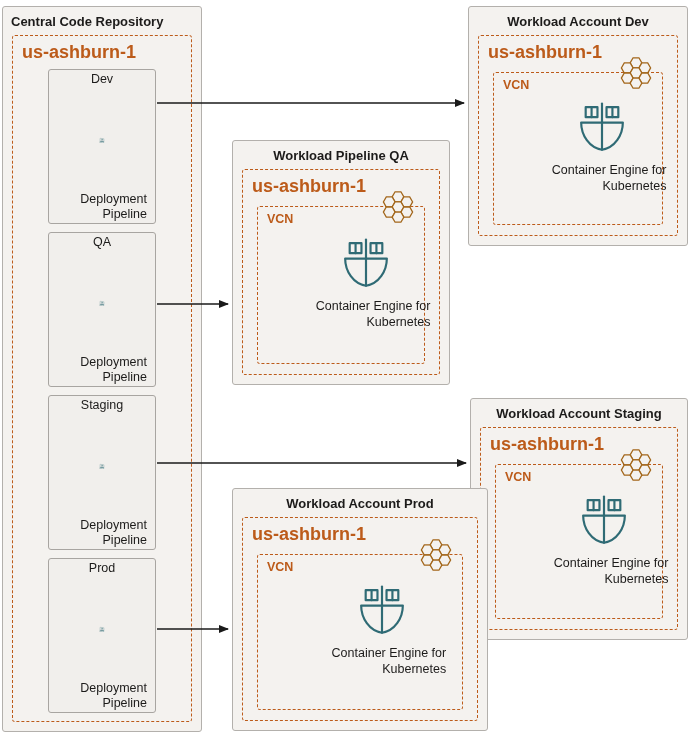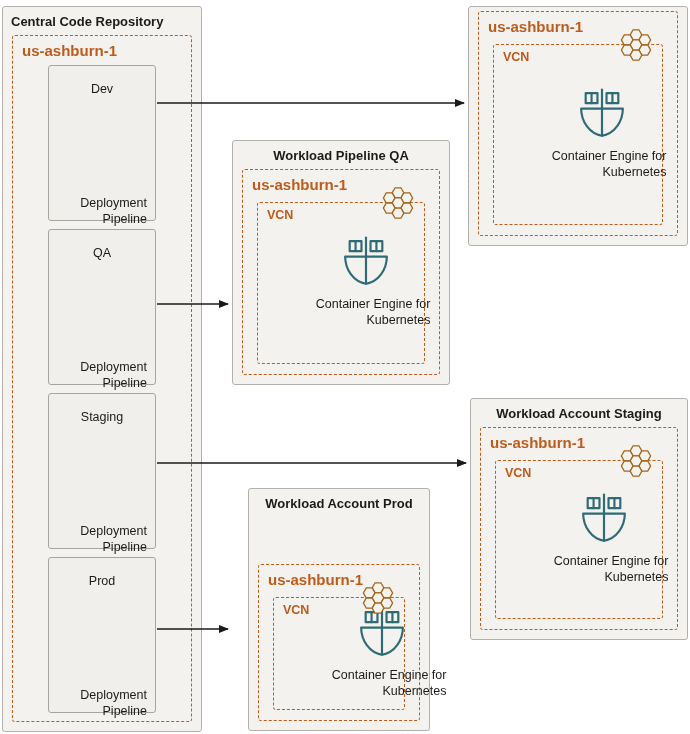--- a/index.html
+++ b/index.html
@@ -36,21 +36,21 @@
     border-radius: 3px;
     margin: 4px 9px 9px 9px;
     flex: 1;
     min-height: 0;
     display: flex;
     flex-direction: column;
   }
   .region-label {
     color: #bc5b1a;
     font-weight: bold;
-    font-size: 15px;
+    font-size: 18px;
     padding: 6px 9px 2px 9px;
   }
   .stack {
     flex: 1;
     min-height: 0;
     display: flex;
     flex-direction: column;
     align-items: center;
     gap: 8px;
     padding: 4px 0 8px 0;
@@ -58,21 +58,21 @@
   .pbox {
     width: 108px;
     flex: 1;
     min-height: 0;
     background: #f1efec;
     border: 1px solid #a8a5a1;
     border-radius: 3px;
     display: flex;
     flex-direction: column;
     align-items: center;
-    padding-top: 16px;
+    padding-top: 2px;
     gap: 48px;
   }
   .pbox-name { font-size: 12.5px; }
   .pbox .icon-lg { margin: 3px 0 1px 0; }
   .caption {
     font-size: 12.5px;
     line-height: 1.25;
     text-align: right;
   }
   .pbox .caption { width: 90px; }
@@ -108,21 +108,21 @@
     top: -18px;
     right: 8px;
     width: 36px;
     height: 36px;
   }
   
   #repo           { left: 2px;   top: 6px;   width: 200px; height: 726px; }
   #acc-dev        { left: 468px; top: 6px;   width: 220px; height: 240px; }
   #acc-qa         { left: 232px; top: 140px; width: 218px; height: 245px; }
   #acc-staging    { left: 470px; top: 398px; width: 218px; height: 242px; }
-  #acc-prod       { left: 248px; top: 488px; width: 182px; height: 243px; gap: 47px; }
+  #acc-prod       { left: 232px; top: 488px; width: 256px; height: 243px; }
   .arrows {
     position: absolute;
     left: 0; top: 0;
     pointer-events: none;
   }
 </style>
 </head>
 <body>
 
 <svg width="0" height="0" style="position:absolute" aria-hidden="true">
@@ -196,20 +196,21 @@
               <use href="#def-pipeline"></use>
             </svg>
           <div class="caption">Deployment Pipeline</div>
         </div>
 
       </div>
     </div>
   </div>
 
   <div class="panel" id="acc-dev">
+    <div class="panel-title center">Workload Account Dev</div>
     <div class="region">
       <div class="region-label">us-ashburn-1</div>
       <div class="vcn">
         <div class="hexwrap">
           <svg width="36" height="36" viewBox="0 0 40 40">
               <use href="#def-hex"></use>
             </svg>
         </div>
         <div class="vcn-label">VCN</div>
         <div class="vcn-body">

